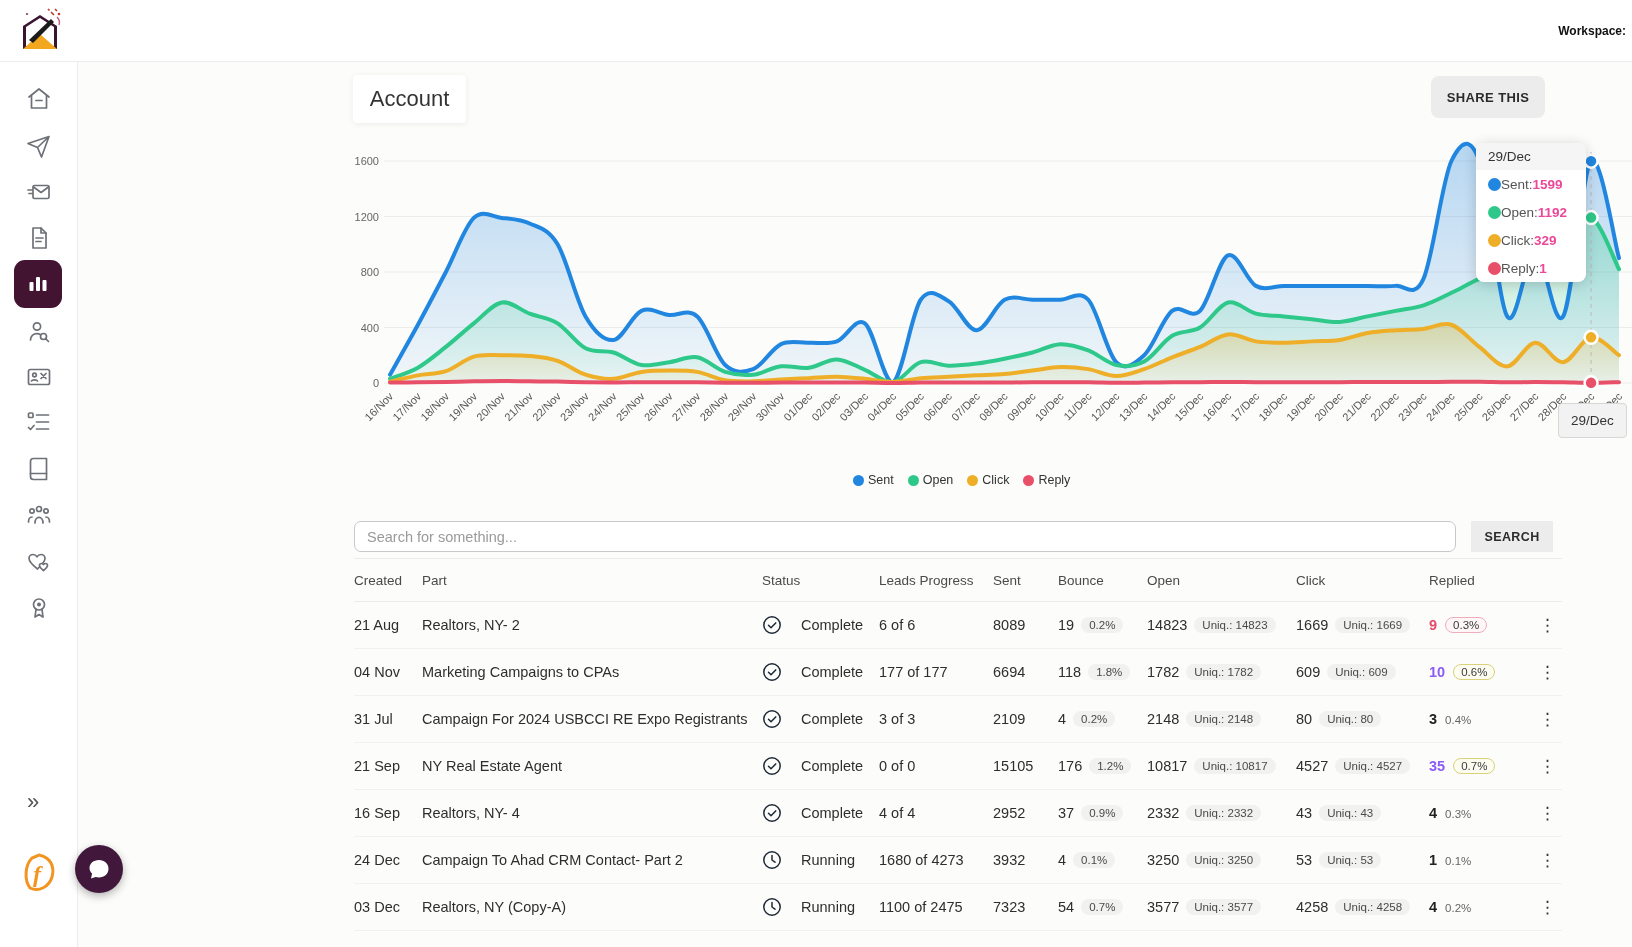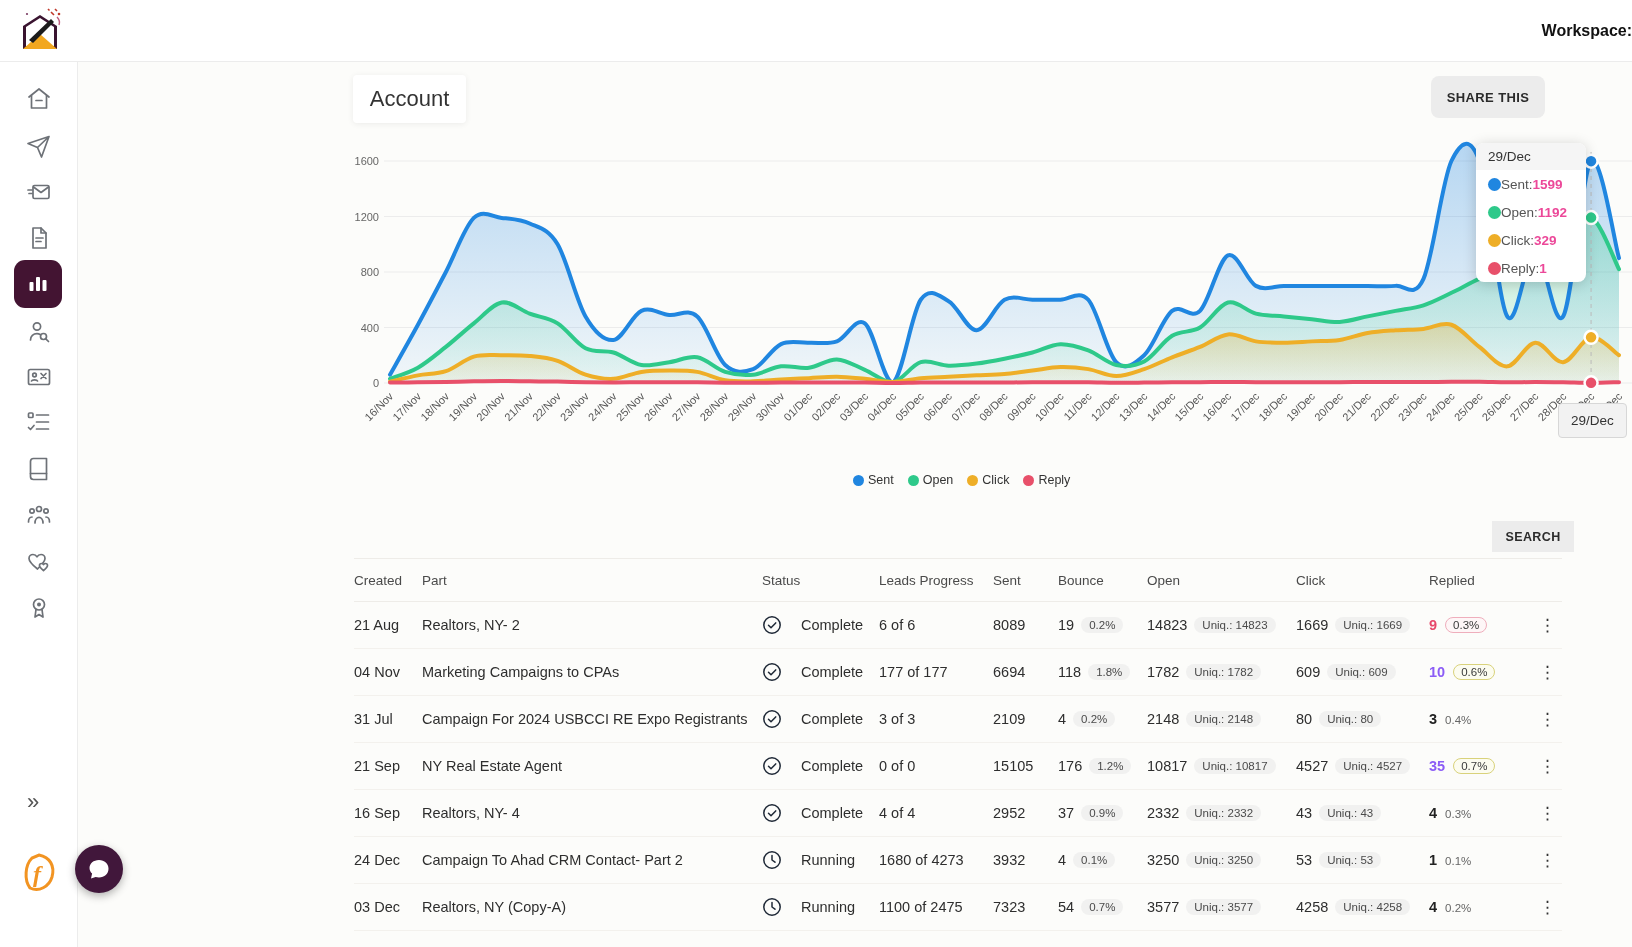--- a/index.html
+++ b/index.html
@@ -2,21 +2,21 @@
 <html><head>
 <meta charset="utf-8">
 <style>
   * { margin:0; padding:0; box-sizing:border-box; }
   html,body { width:1632px; height:947px; }
   body { position:relative; overflow:hidden; background:#fff; font-family:"Liberation Sans",sans-serif; color:#222; }
 
   
   .topbar { position:absolute; left:0; top:0; width:1632px; height:62px; background:#fff; border-bottom:1px solid #ececec; z-index:5; }
   .logo { position:absolute; left:15px; top:4px; width:50px; height:54px; }
-  .workspace { position:absolute; right:0; top:0; height:62px; display:flex; align-items:center; font-weight:bold; font-size:16px; color:#111; }
+  .workspace { position:absolute; right:6px; top:0; height:62px; display:flex; align-items:center; font-weight:bold; font-size:12px; color:#111; }
 
   
   .sidebar { position:absolute; left:0; top:62px; width:78px; height:885px; background:#fff; border-right:1px solid #ececec; z-index:4; }
   .side-icon { position:absolute; left:25px; width:28px; height:28px; color:#6d7177; cursor:pointer; }
   .side-icon svg { width:28px; height:28px; stroke:#6d7177; fill:none; stroke-width:1.7; stroke-linecap:round; stroke-linejoin:round; }
   .side-active { position:absolute; left:14px; width:48px; height:48px; background:#431432; border-radius:11px; display:flex; align-items:center; justify-content:center; }
   .collapse { position:absolute; left:27px; font-size:22px; color:#555; cursor:pointer; letter-spacing:-2px; }
   .flogo { position:absolute; left:20px; top:790px; width:38px; height:42px; cursor:pointer; }
   .chat-fab { position:fixed; left:75px; top:845px; width:48px; height:48px; border-radius:50%; background:#41173b; box-shadow:0 3px 8px rgba(0,0,0,.3); display:flex; align-items:center; justify-content:center; cursor:pointer; z-index:20; }
 
@@ -35,21 +35,21 @@
   .tooltip-header { background:#f5f5f5; padding:6px 12px; font-size:13.5px; color:#333; }
   .tooltip-row { display:flex; align-items:center; padding:7px 12px 6px 12px; }
   .tooltip-dot { width:13px; height:13px; border-radius:50%; flex:0 0 auto; }
   .tooltip-label { font-size:13.5px; color:#555; }
   .tooltip-value { font-size:13.5px; font-weight:bold; color:#ec4899; }
   .axis-pointer-label { position:absolute; left:1203px; top:263px; padding:9px 12px; background:#f2f2f2; border:1px solid #d7d7d7; border-radius:4px; font-size:13.5px; color:#333; z-index:5; }
 
   
   .search-input { position:absolute; left:276px; top:459px; width:1102px; height:31px; border:1px solid #c9c9c9; border-radius:7px; padding:0 12px; font-family:inherit; font-size:14.5px; color:#333; background:#fff; outline:none; }
   .search-input::placeholder { color:#9a9a9a; }
-  .search-btn { position:absolute; left:1393px; top:459px; width:82px; height:31px; background:#ececec; border:none; border-radius:0; font-family:inherit; font-weight:bold; font-size:12.5px; color:#2b2b2b; letter-spacing:.4px; cursor:pointer;margin-left:21px; }
+  .search-btn { position:absolute; left:1393px; top:459px; width:82px; height:31px; background:#ececec; border:none; border-radius:0; font-family:inherit; font-weight:bold; font-size:12.5px; color:#2b2b2b; letter-spacing:.4px; cursor:pointer; }
 
   
   .table { position:absolute; left:276px; top:496px; width:1208px; border-top:1px solid #eeece8; }
   .trow { display:grid; grid-template-columns:68px 340px 117px 114px 65px 89px 149px 133px 106px 25px; align-items:center; }
   .thead { height:43px; border-bottom:1px solid #eeece8; font-size:13.5px; color:#4a4a4a; }
   .tbody-row { height:47px; border-bottom:1px solid #f3f1ed; font-size:14.5px; color:#2e2e2e; cursor:pointer; }
   .cell { padding-right:8px; white-space:nowrap; overflow:hidden; }
   .status-cell { display:flex; align-items:center; gap:19px; }
   .status-cell svg { width:20px; height:20px; stroke:#1f2937; fill:none; stroke-width:1.5; stroke-linecap:round; stroke-linejoin:round; }
   .pill { display:inline-block; background:#f1f1f0; border-radius:10px; padding:2px 8px; font-size:11.5px; color:#4a4a4a; margin-left:7px; vertical-align:1px; }
@@ -287,20 +287,21 @@
           <div class="tooltip-row">
             <span class="tooltip-dot" style="background:#e8506a"></span>
             <span class="tooltip-label">Reply:</span>
             <span class="tooltip-value">1</span>
           </div>
         </div>
     </div>
     <div class="axis-pointer-label">29/Dec</div>
   </div>
 
+  <input class="search-input" placeholder="Search for something..." style="">
   <button class="search-btn">SEARCH</button>
 
   <div class="table">
     <div class="trow thead" id="table-head">
         <div class="cell">Created</div>
         <div class="cell">Part</div>
         <div class="cell">Status</div>
         <div class="cell">Leads Progress</div>
         <div class="cell">Sent</div>
         <div class="cell">Bounce</div>

